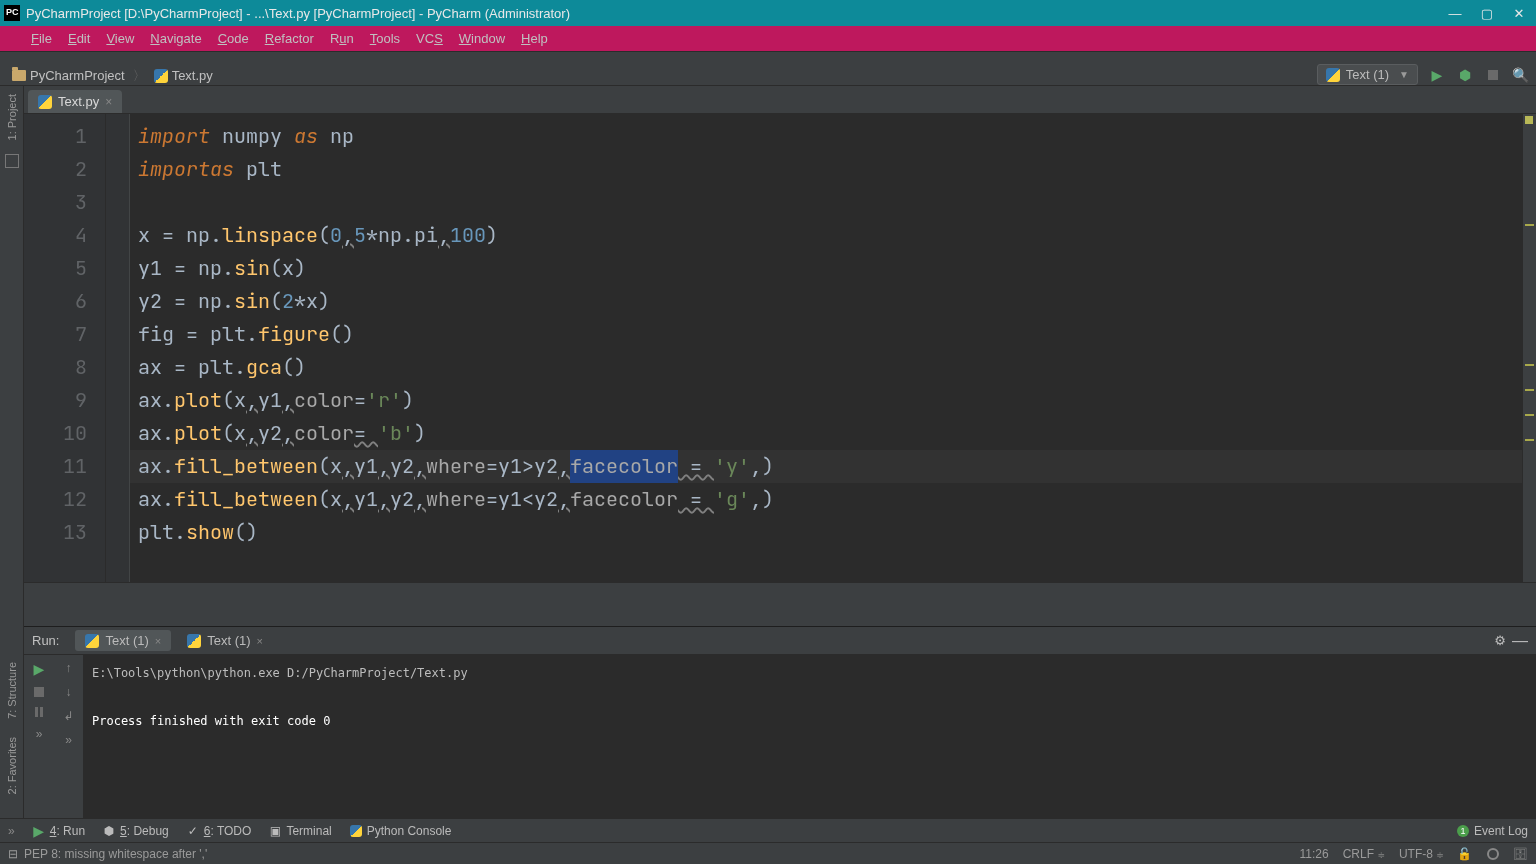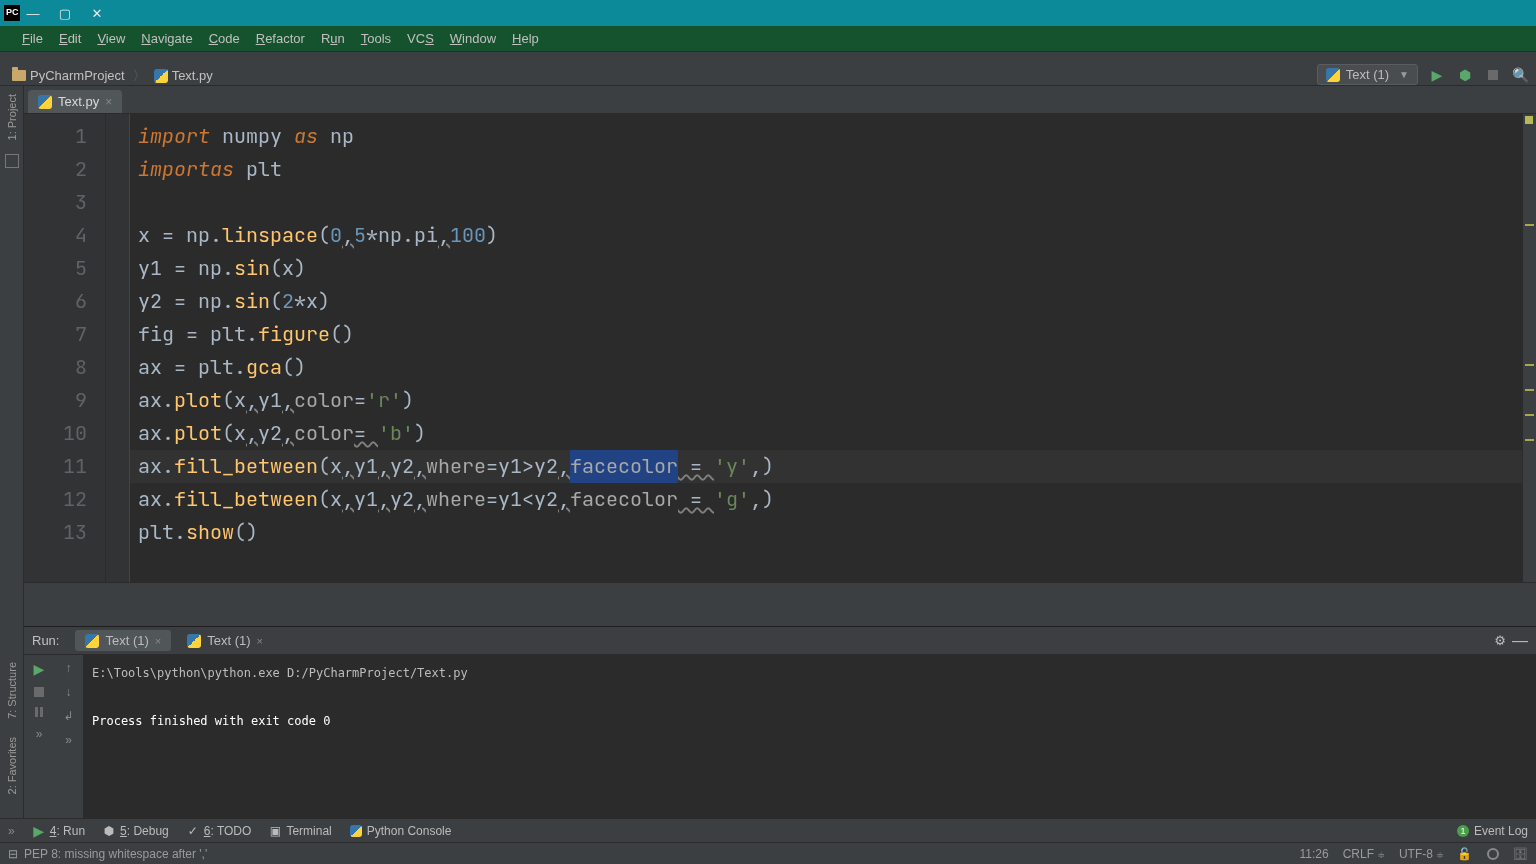--- a/index.html
+++ b/index.html
@@ -31,24 +31,24 @@
   font-size: 9px;
   position: absolute;
   top: 2px; left: 2px;
   font-weight: bold;
 }
 .titlebar-text { color: #e8e8e8; font-size: 13px; flex: 1; }
 .winbtns { display: flex; gap: 18px; margin-right: 6px; }
 .winbtn { width: 14px; height: 14px; display: flex; align-items: center; justify-content: center; color: #e8e8e8; cursor: pointer; }
 .menubar {
   height: 26px;
-  background: #14532d;
+  background: #be185d;
   display: flex;
   align-items: center;
-  padding: 0 14px;
+  padding: 0 23px;
   border-bottom: 1px solid #2b2b2b;
 }
 .menuitem { padding: 2px 8px; color: #c0c0c0; cursor: pointer; }
 .menuitem u { text-decoration: underline; }
 .navbar {
   height: 34px;
   background: #3c3f41;
   display: flex;
   align-items: flex-end;
   padding: 0 6px;
@@ -139,20 +139,21 @@
 .sb-sep { color:#888; font-size:9px;}
 .lock-icn { font-size:12px;}
 .ring-icn { width:12px; height:12px; border:2px solid #888; border-radius:50%;}
 .db-icn { font-size:12px; color:#888;}
 </style>
 </head>
 <body>
 
 <div class="titlebar">
   <div class="titlebar-icon"></div>
+  <div class="titlebar-text">PyCharmProject [D:\PyCharmProject] - ...\Text.py [PyCharmProject] - PyCharm (Administrator)</div>
   <div class="winbtns">
     <div class="winbtn">—</div>
     <div class="winbtn">▢</div>
     <div class="winbtn">✕</div>
   </div>
 </div>
 
 <div class="menubar">
   <div class="menuitem"><u>F</u>ile</div>
   <div class="menuitem"><u>E</u>dit</div>

